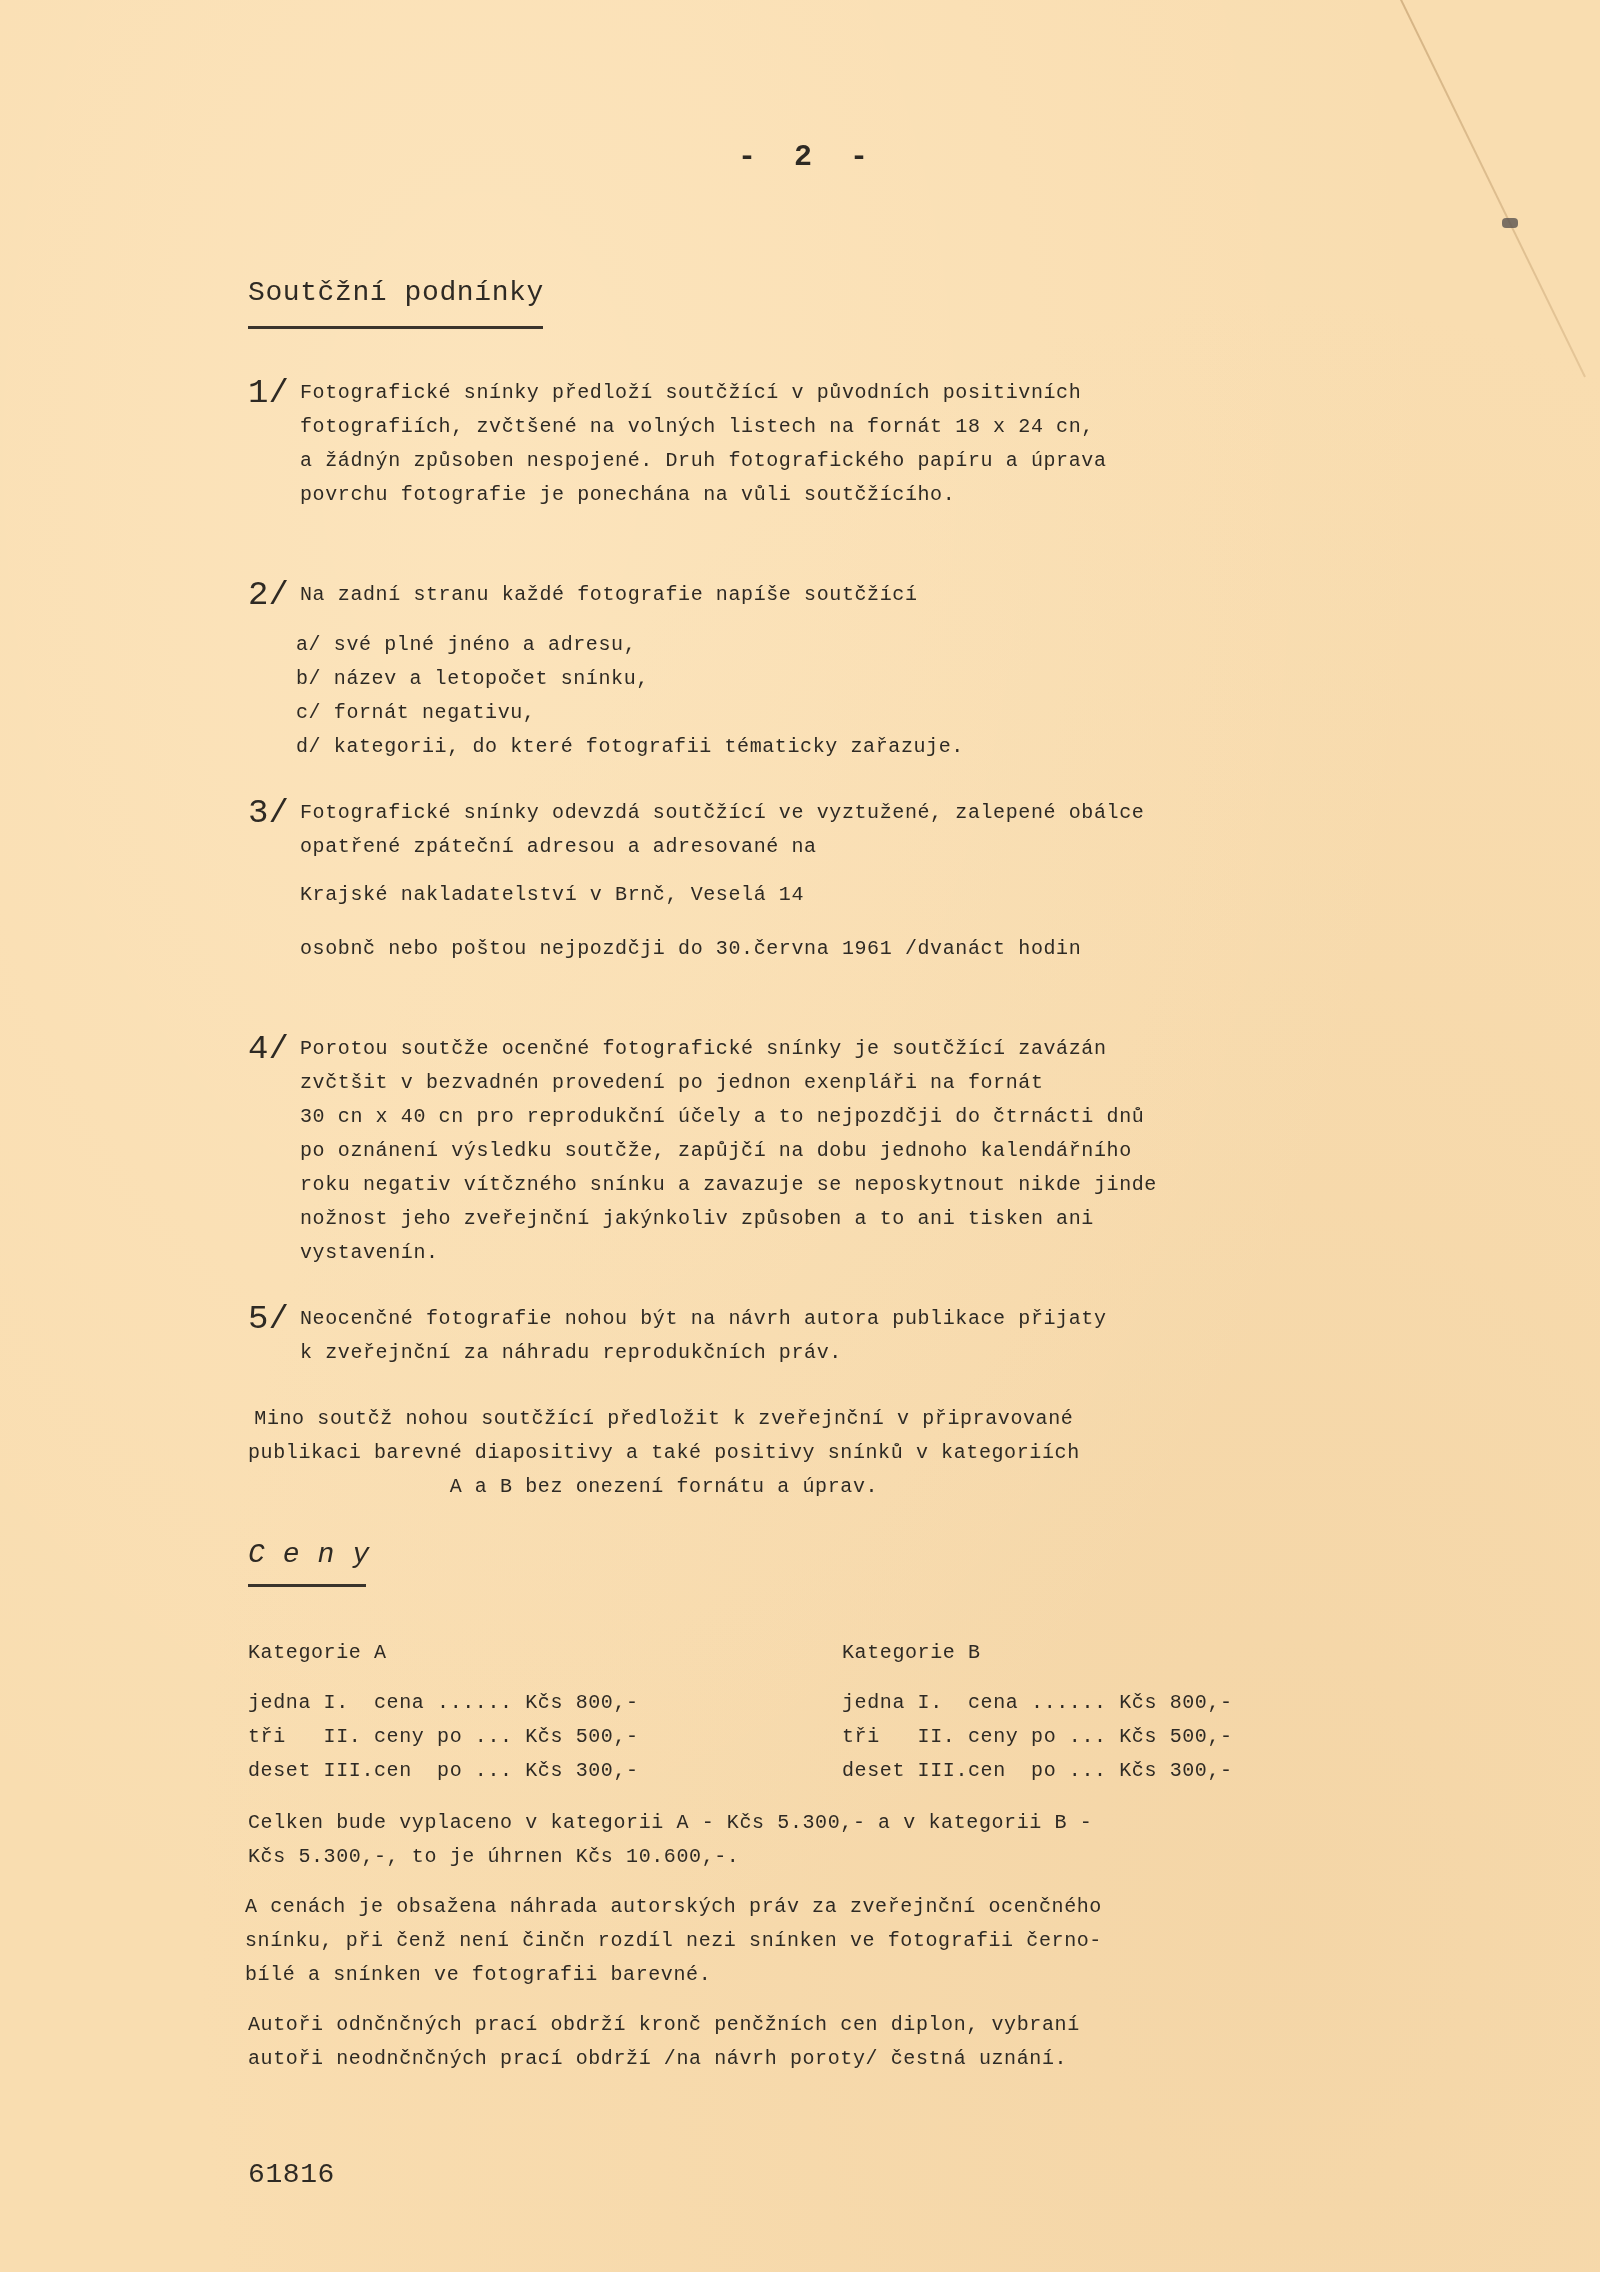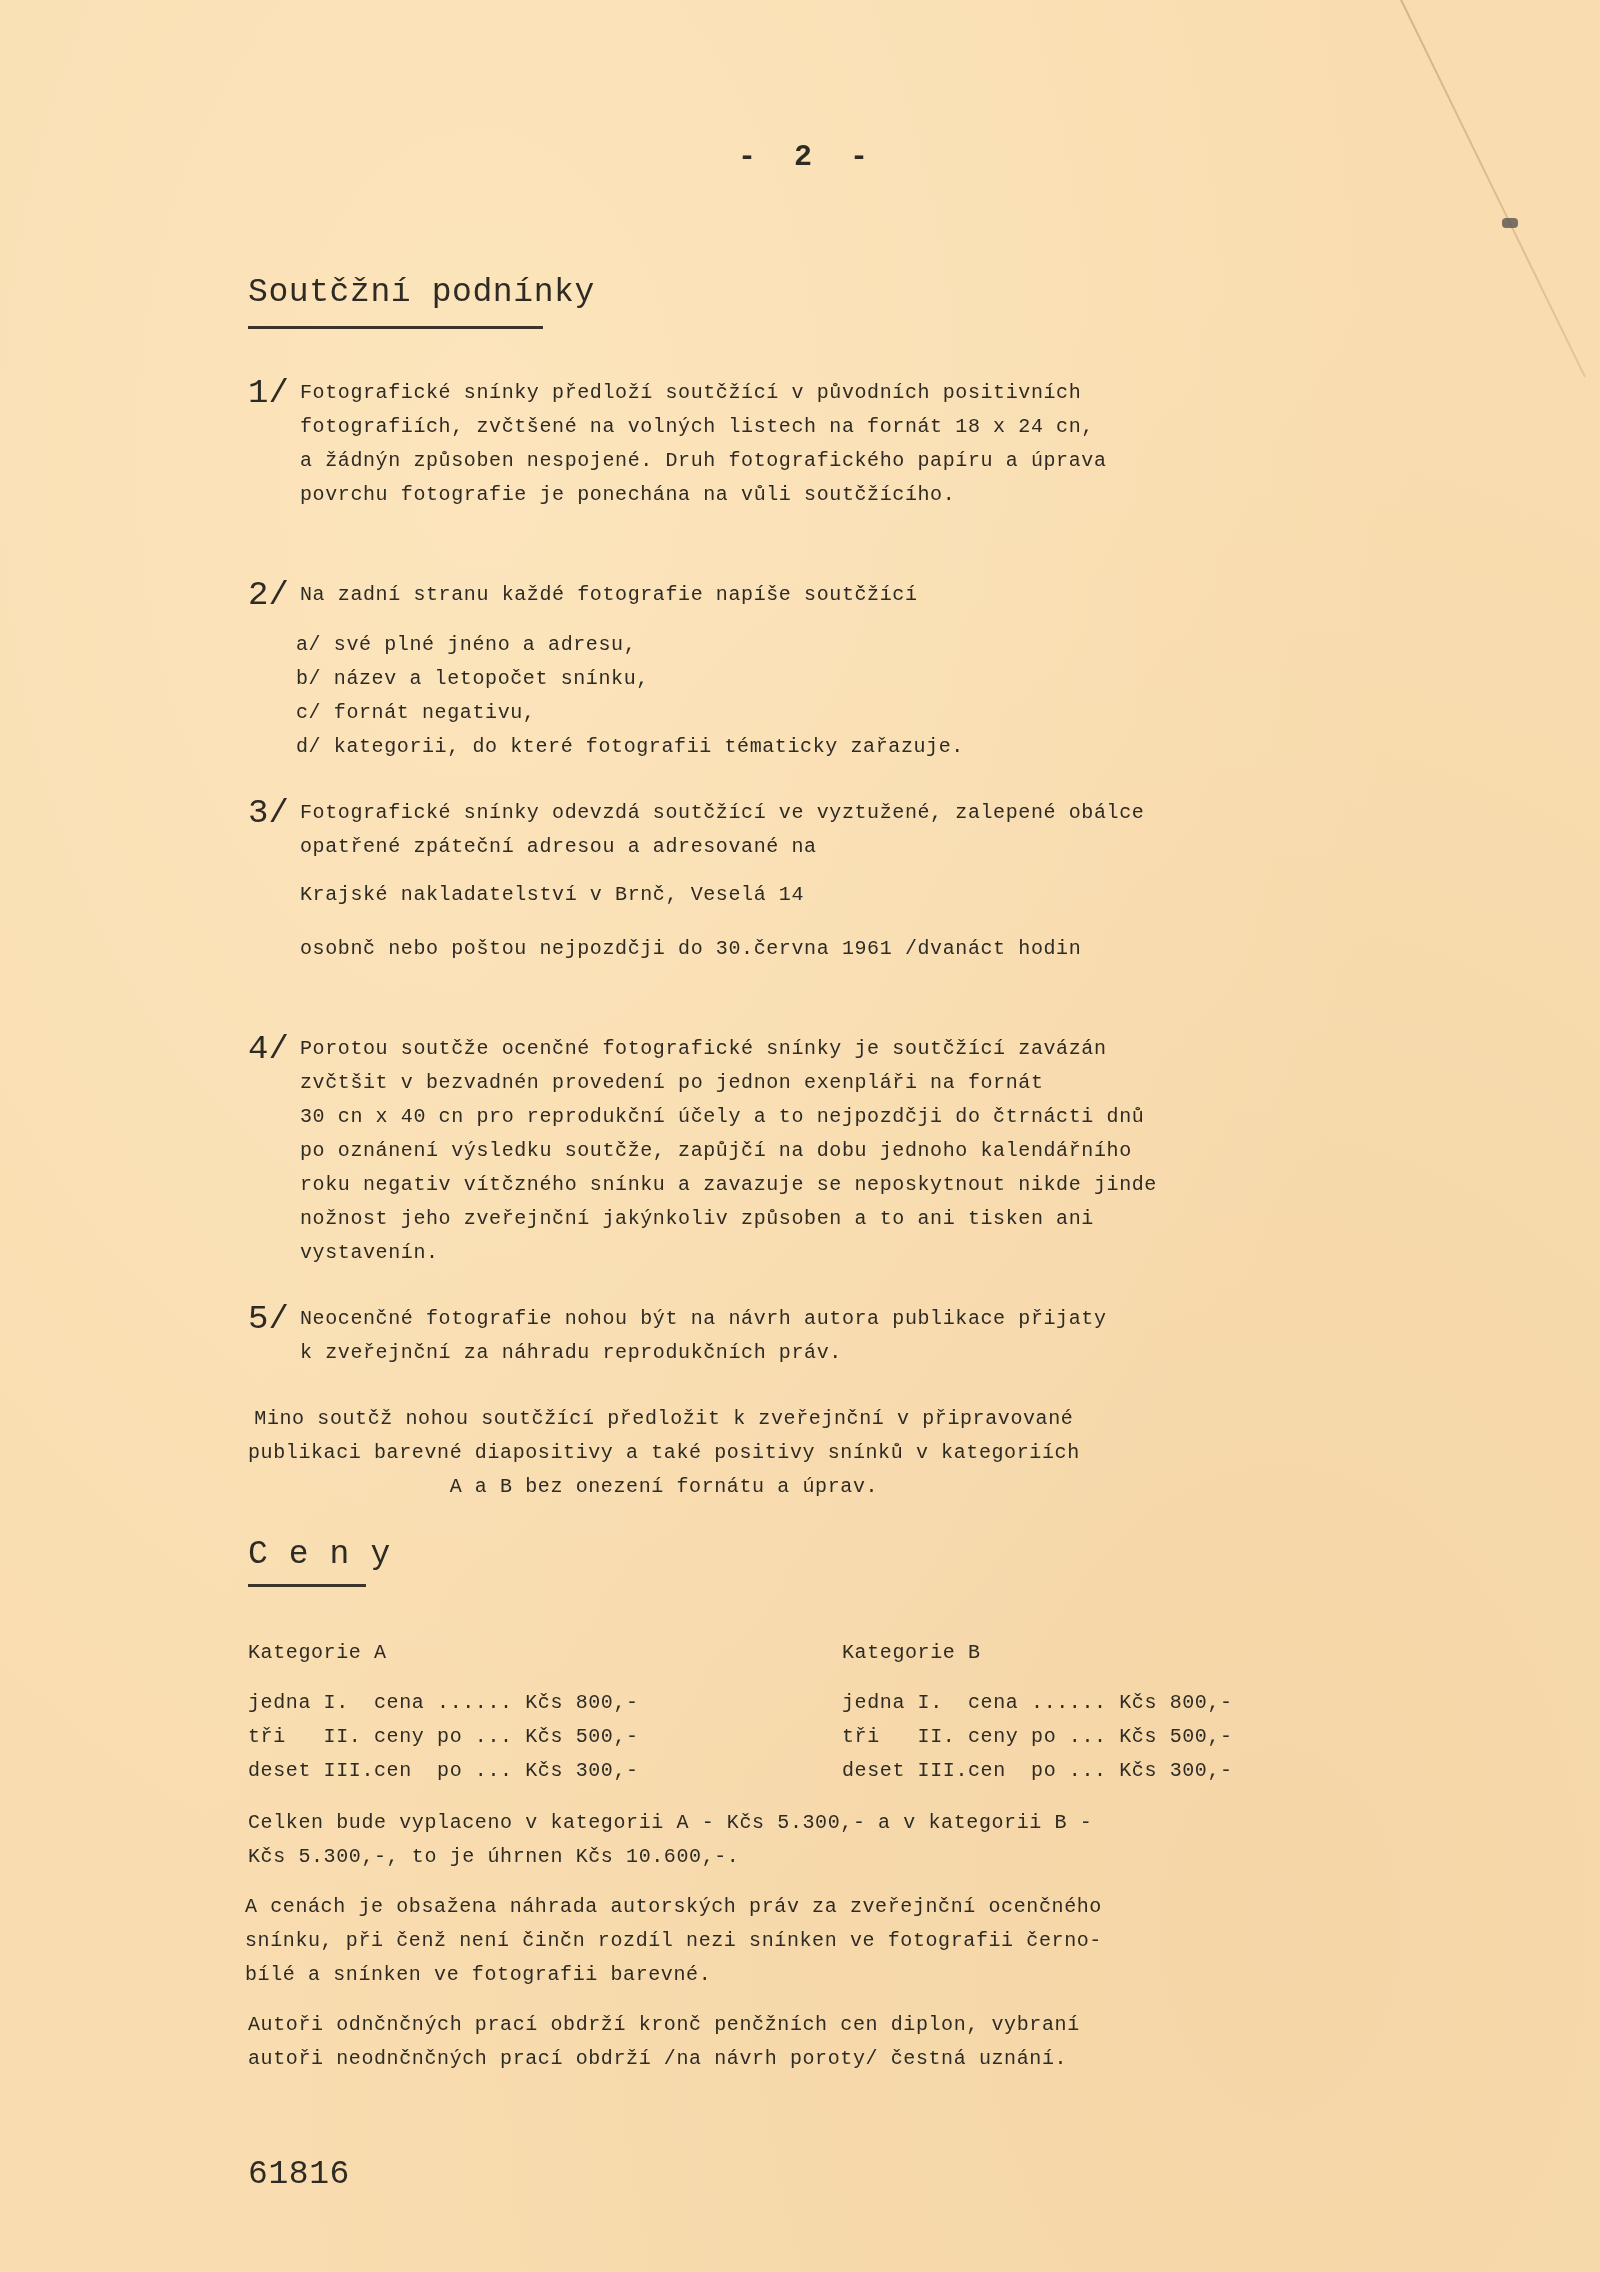--- a/index.html
+++ b/index.html
@@ -15,21 +15,21 @@
   .crease {
     position:absolute; left:1400px; top:0; width:2px; height:420px;
     background:linear-gradient(rgba(170,130,80,0.45), rgba(170,130,80,0.25));
     transform-origin:top left; transform:rotate(-26deg);
   }
   .staple {
     position:absolute; left:1502px; top:218px; width:16px; height:10px;
     border-radius:4px; background:#5a5450; opacity:0.8;
   }
   .page { position:absolute; left:0; top:0; width:1600px; height:2272px; }
-  .t { position:absolute; font-size:33px; line-height:34px; white-space:pre; letter-spacing:0.6px; }
+  .t { position:absolute; font-size:28px; line-height:34px; white-space:pre; letter-spacing:0.6px; }
   .pagenum { left:738px; top:140px; font-size:30px; font-weight:bold; letter-spacing:10px; }
   .heading { left:248px; top:276px; }
   .rule { position:absolute; height:3px; background:#3a342c; }
   .num { position:absolute; font-size:34px; line-height:34px; }
   .block { position:absolute; }
   .block .line { display:block; font-size:20px; line-height:34px; white-space:pre; letter-spacing:0.6px; }
   .footer { left:248px; top:2158px; }
 </style>
 </head>
 <body>
@@ -91,21 +91,21 @@
     <span class="line">Neocenčné fotografie nohou být na návrh autora publikace přijaty</span>
     <span class="line">k zveřejnční za náhradu reprodukčních práv.</span>
   </div>
 
   <div class="block" style="left:248px; top:1402px;text-align:center;">
     <span class="line">Mino soutčž nohou soutčžící předložit k zveřejnční v připravované</span>
     <span class="line">publikaci barevné diapositivy a také positivy snínků v kategoriích</span>
     <span class="line">A a B bez onezení fornátu a úprav.</span>
   </div>
 
-  <div class="t" style="left:248px; top:1538px;">C e n y</div>
+  <div class="t" style="left:248px; top:1538px;font-style:italic;">C e n y</div>
   <div class="rule" style="left:248px; top:1584px; width:118px;"></div>
 
   <div class="block" style="left:248px; top:1636px;">
     <span class="line">Kategorie A</span>
     <span class="line" style="height:16px;"></span>
     <span class="line">jedna I.  cena ...... Kčs 800,-</span>
     <span class="line">tři   II. ceny po ... Kčs 500,-</span>
     <span class="line">deset III.cen  po ... Kčs 300,-</span>
   </div>
   <div class="block" style="left:842px; top:1636px;">

